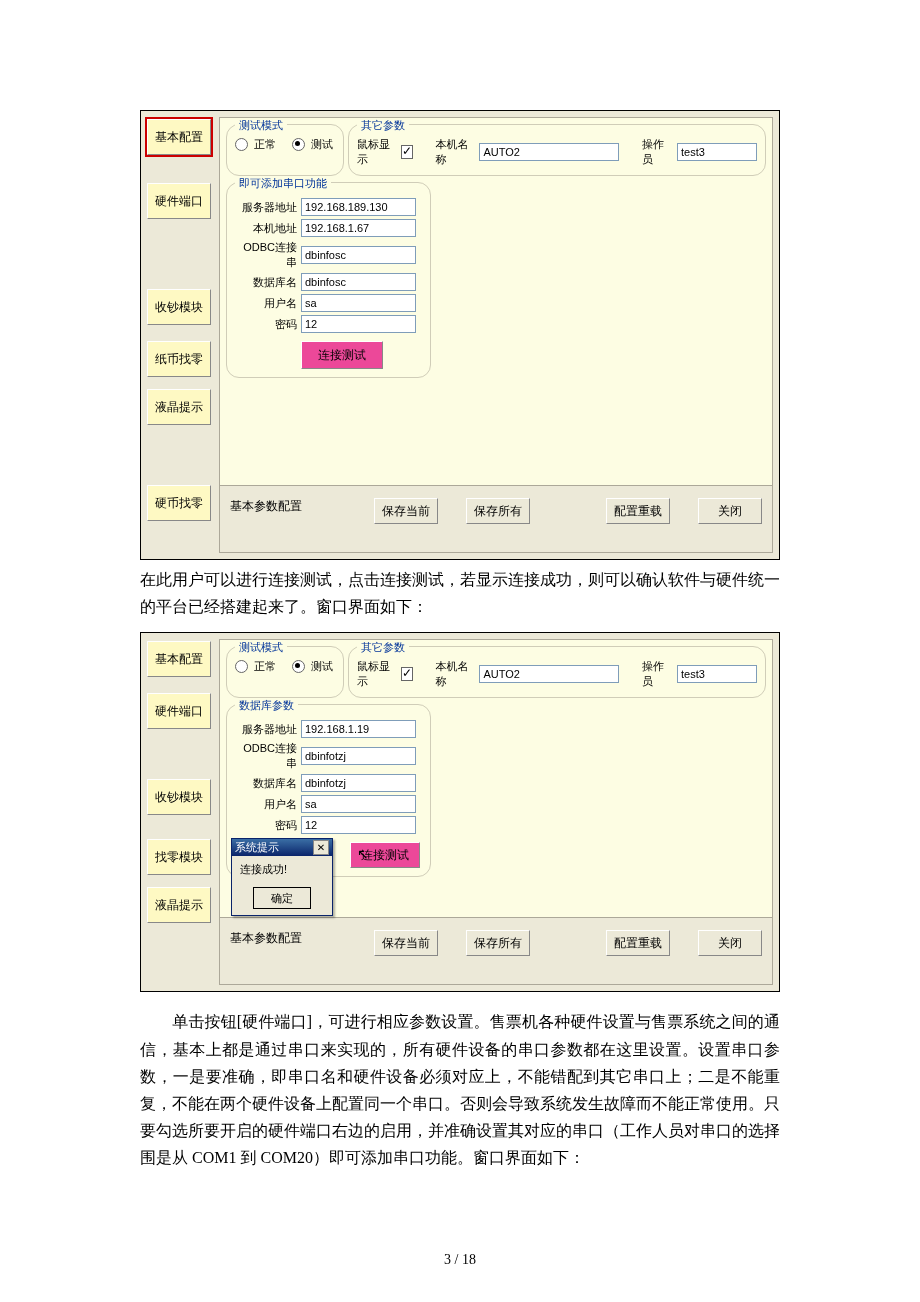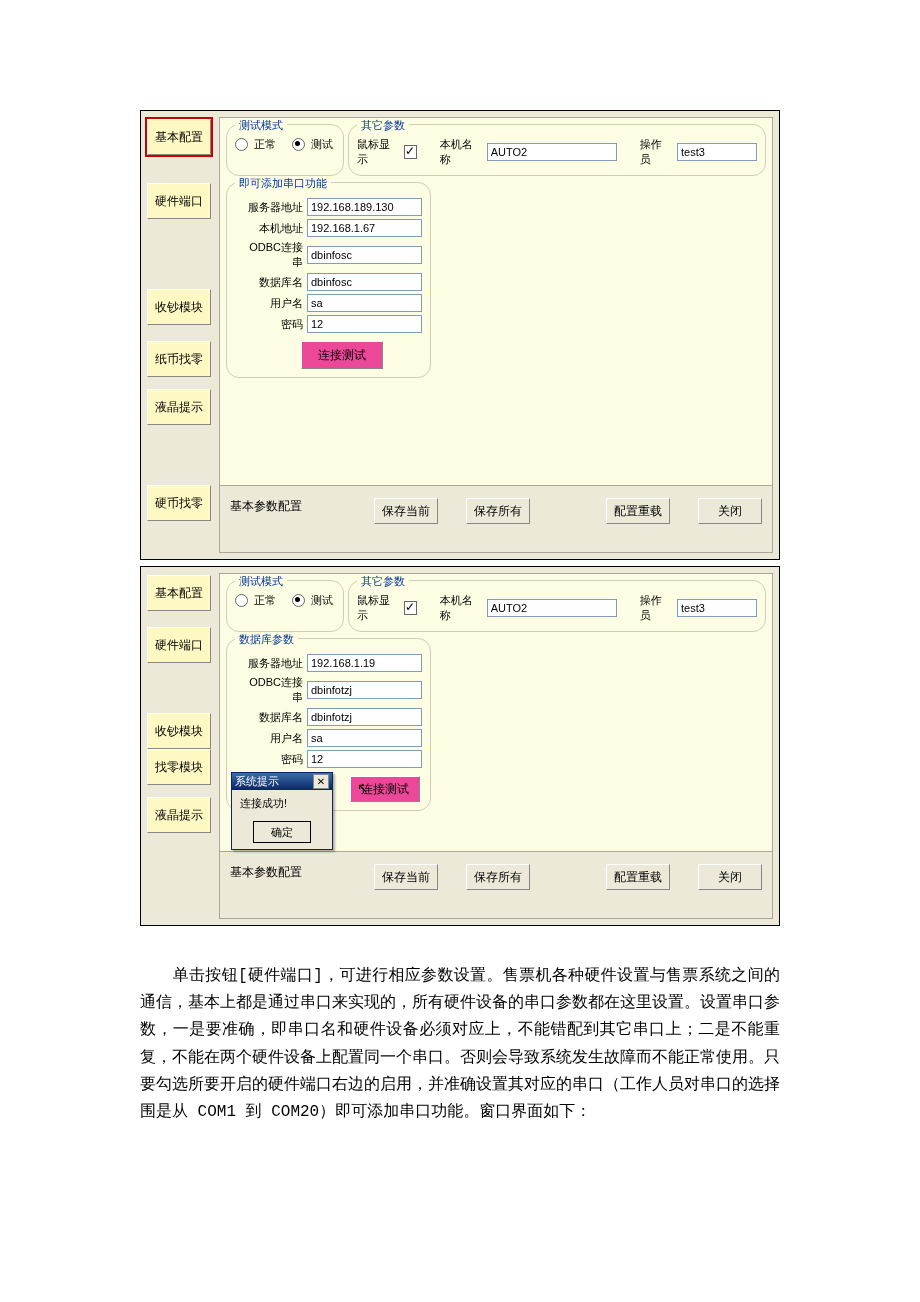--- a/index.html
+++ b/index.html
@@ -88,23 +88,23 @@
   .gb-other { flex:1; }
   .gb-db { width: 205px; margin-top:4px; }
 
   .radio-row { display:flex; gap:6px; font-size:11px; align-items:center;}
   .radio { width:11px;height:11px;border:1px solid #666;border-radius:50%;display:inline-block;vertical-align:middle;background:#fff;position:relative;}
   .radio.checked::after{content:"";position:absolute;left:2px;top:2px;width:5px;height:5px;background:#000;border-radius:50%;}
   .chk { width:12px;height:12px;border:1px solid #666;background:#fff;display:inline-block;position:relative;vertical-align:middle;}
   .chk.checked::after{content:"✓";position:absolute;left:0;top:-2px;font-size:12px;}
   .other-row{display:flex;align-items:center;gap:8px;font-size:11px;}
   .inp{background:#fff;border:1px solid #7f9db9;height:18px;padding:0 3px;font-size:11px;box-sizing:border-box;}
-  .inp-host{width:130px;}
+  .inp-host{width:140px;}
   .inp-op{width:80px;}
-  .form-row{display:flex;align-items:center;margin:3px 0;justify-content:flex-end;}
+  .form-row{display:flex;align-items:center;margin:3px 0;}
   .form-label{width:62px;text-align:right;padding-right:4px;font-size:11px;}
   .form-inp{width:115px;}
   .test-btn{
     width:80px;height:26px;margin-left:66px;margin-top:8px;
     background:#ec4899;border:1px solid #888;border-top-color:#fff;border-left-color:#fff;
     font-size:12px;cursor:pointer;display:flex;align-items:center;justify-content:center;
   }
   .footer{
     height:42px;background:#ece9d8;border:1px solid #aca899;border-top:none;
     display:flex;align-items:flex-start;padding:12px 10px;gap:28px;
@@ -205,27 +205,28 @@
       <div class="footer-spacer"></div>
       <div class="win-btn">保存当前</div>
       <div class="win-btn">保存所有</div>
       <div style="width:20px;"></div>
       <div class="win-btn">配置重载</div>
       <div class="win-btn">关闭</div>
     </div>
   </div>
 </div>
 
+<div class="doc-text">在此用户可以进行连接测试，点击连接测试，若显示连接成功，则可以确认软件与硬件统一的平台已经搭建起来了。窗口界面如下：</div>
 
 <div class="screenshot" style="height:360px;">
   <div class="sidebar">
     <div class="sidebar-btn" style="margin-top:4px;">基本配置</div>
     <div class="sidebar-btn" style="margin-top:16px;">硬件端口</div>
     <div class="sidebar-btn" style="margin-top:50px;">收钞模块</div>
-    <div class="sidebar-btn" style="margin-top:0;">找零模块</div>
+    <div class="sidebar-btn" style="margin-top:24px;">找零模块</div>
     <div class="sidebar-btn" style="margin-top:12px;">液晶提示</div>
   </div>
   <div class="content">
     <div class="upper">
       <div class="top-row">
         <div class="groupbox gb-test">
           <div class="legend">测试模式</div>
           <div class="radio-row">
             <span class="radio"></span>
             <span>正常</span>
@@ -290,16 +291,17 @@
       <div class="footer-spacer"></div>
       <div class="win-btn">保存当前</div>
       <div class="win-btn">保存所有</div>
       <div style="width:20px;"></div>
       <div class="win-btn">配置重载</div>
       <div class="win-btn">关闭</div>
     </div>
   </div>
 </div>
 
-<div class="doc-text" style="margin-top:37px;font-family:Liberation Mono, monospace;">　　单击按钮[硬件端口]，可进行相应参数设置。售票机各种硬件设置与售票系统之间的通信，基本上都是通过串口来实现的，所有硬件设备的串口参数都在这里设置。设置串口参数，一是要准确，即串口名和硬件设备必须对应上，不能错配到其它串口上；二是不能重复，不能在两个硬件设备上配置同一个串口。否则会导致系统发生故障而不能正常使用。只要勾选所要开启的硬件端口右边的启用，并准确设置其对应的串口（工作人员对串口的选择围是从 COM1 到 COM20）即可添加串口功能。窗口界面如下：</div>
-
+<div class="doc-text" style="margin-top:16px;">　　单击按钮[硬件端口]，可进行相应参数设置。售票机各种硬件设置与售票系统之间的通信，基本上都是通过串口来实现的，所有硬件设备的串口参数都在这里设置。设置串口参数，一是要准确，即串口名和硬件设备必须对应上，不能错配到其它串口上；二是不能重复，不能在两个硬件设备上配置同一个串口。否则会导致系统发生故障而不能正常使用。只要勾选所要开启的硬件端口右边的启用，并准确设置其对应的串口（工作人员对串口的选择围是从 COM1 到 COM20）即可添加串口功能。窗口界面如下：</div>
+
+<div class="page-num">3 / 18</div>
 
 </div>
 
 </body></html>

